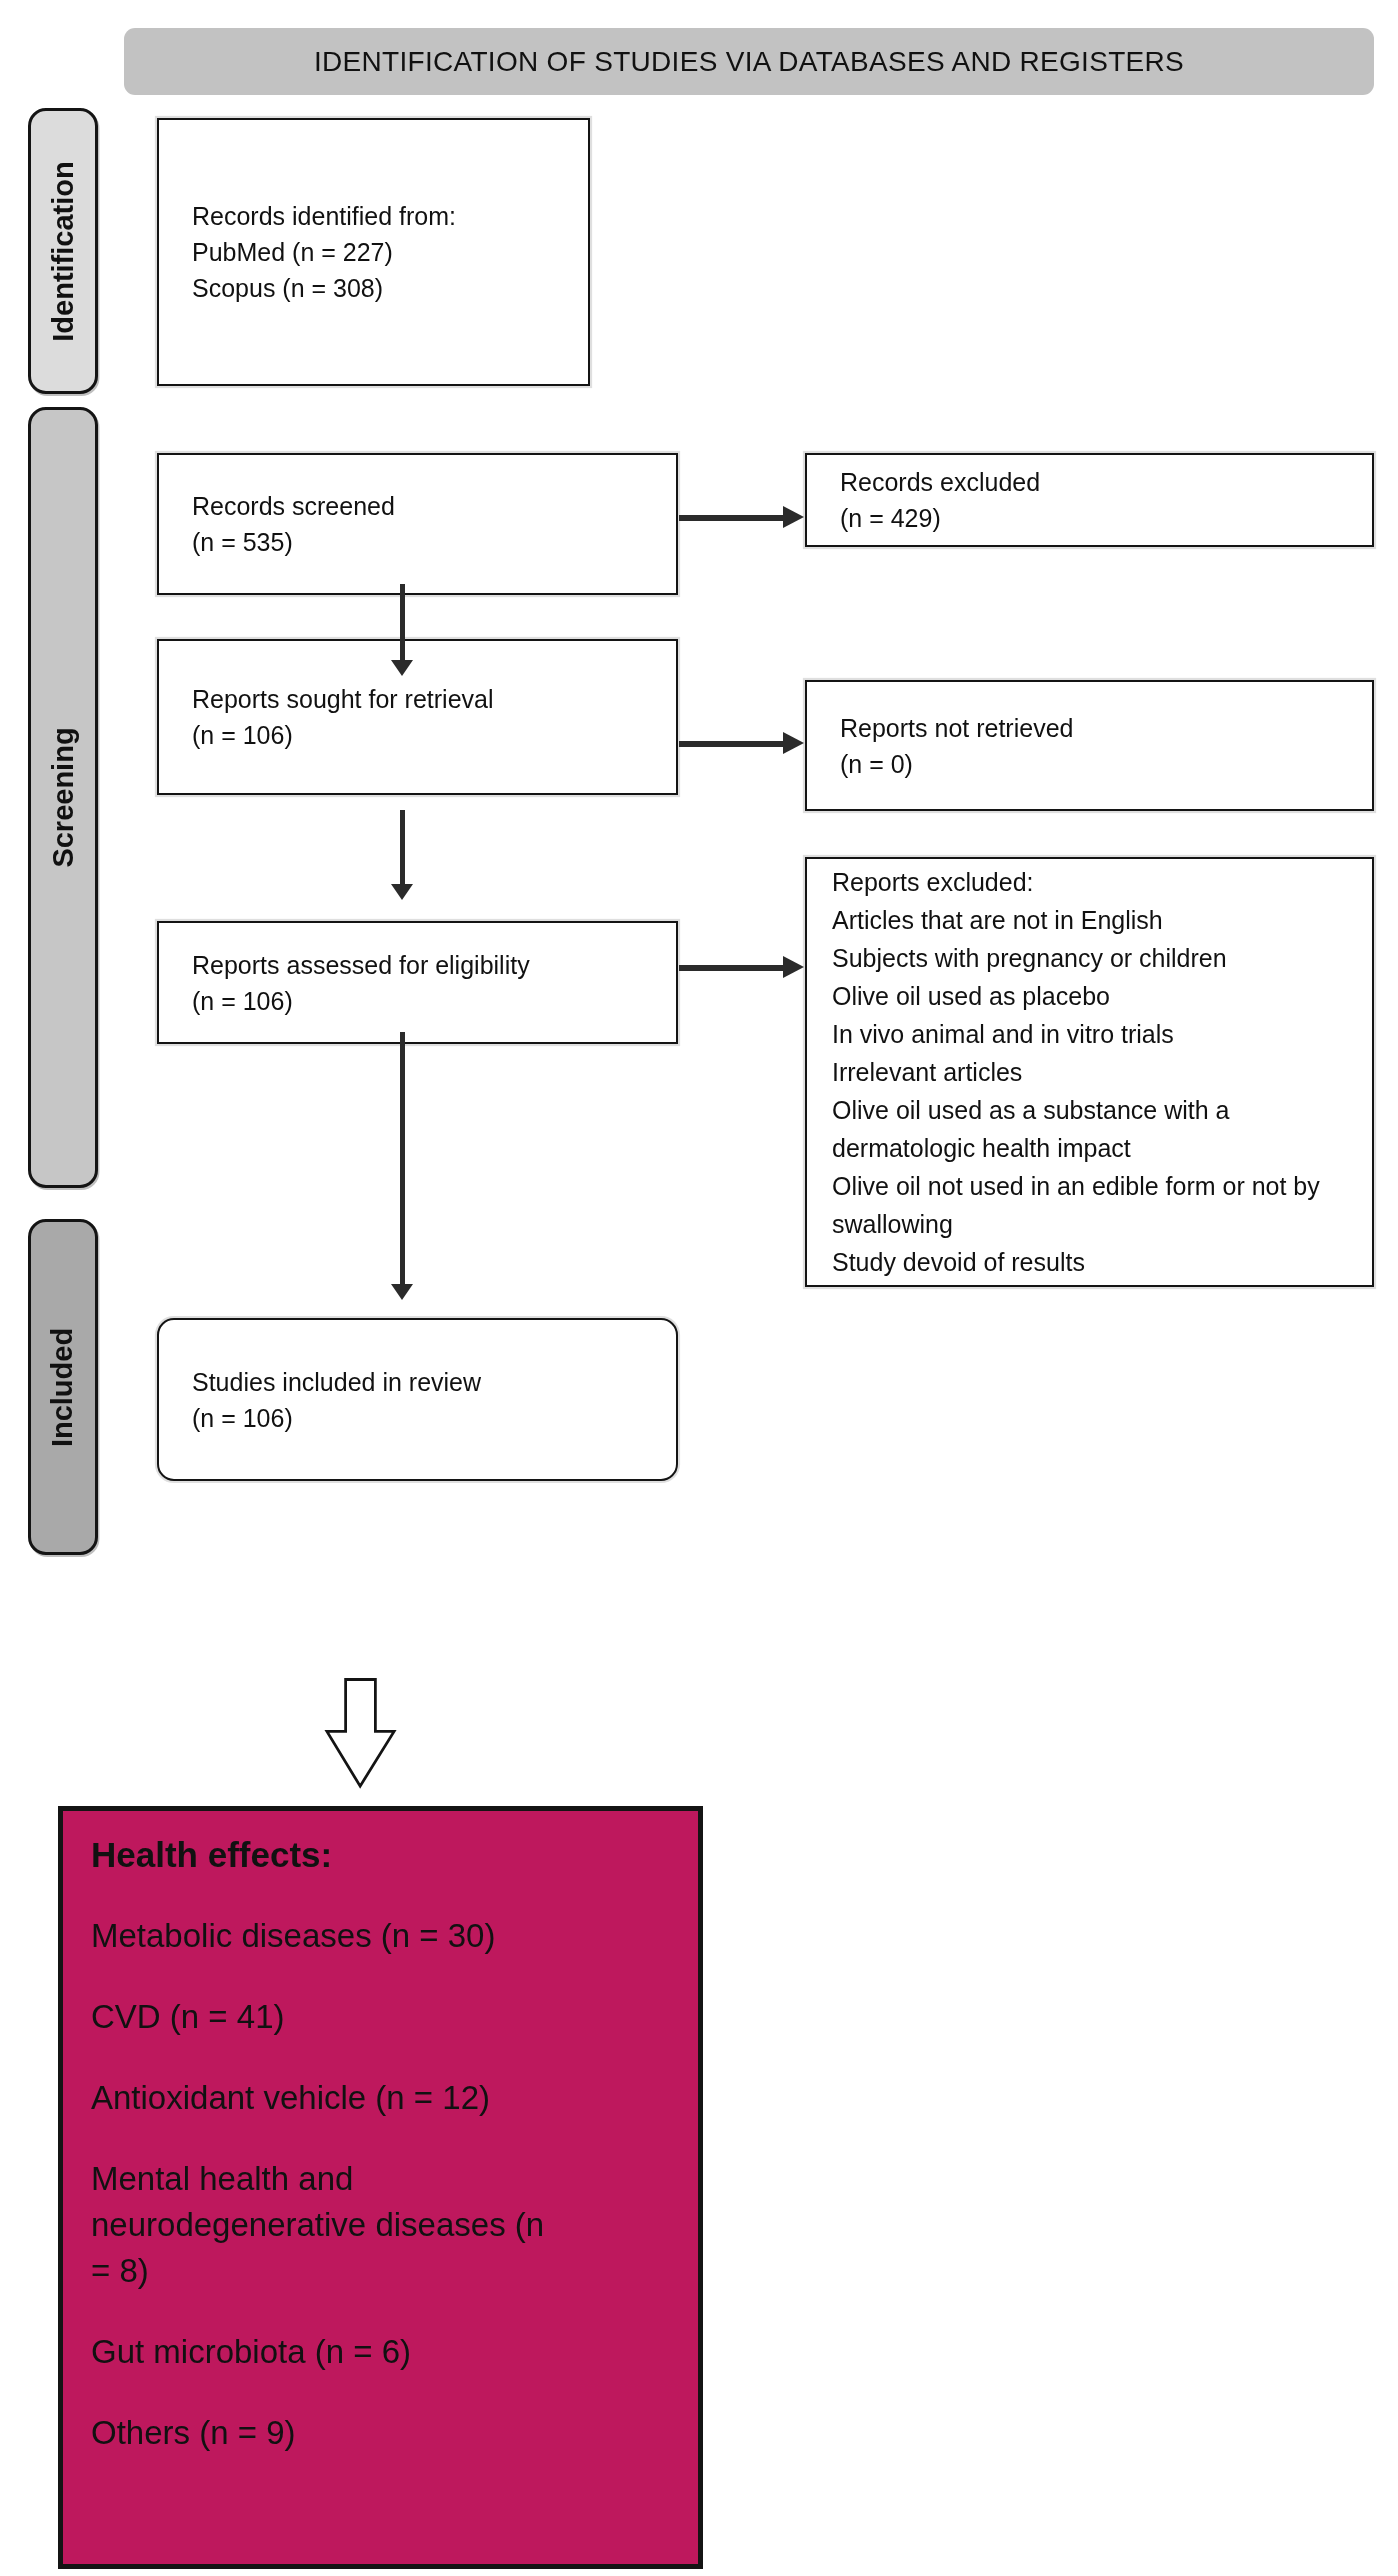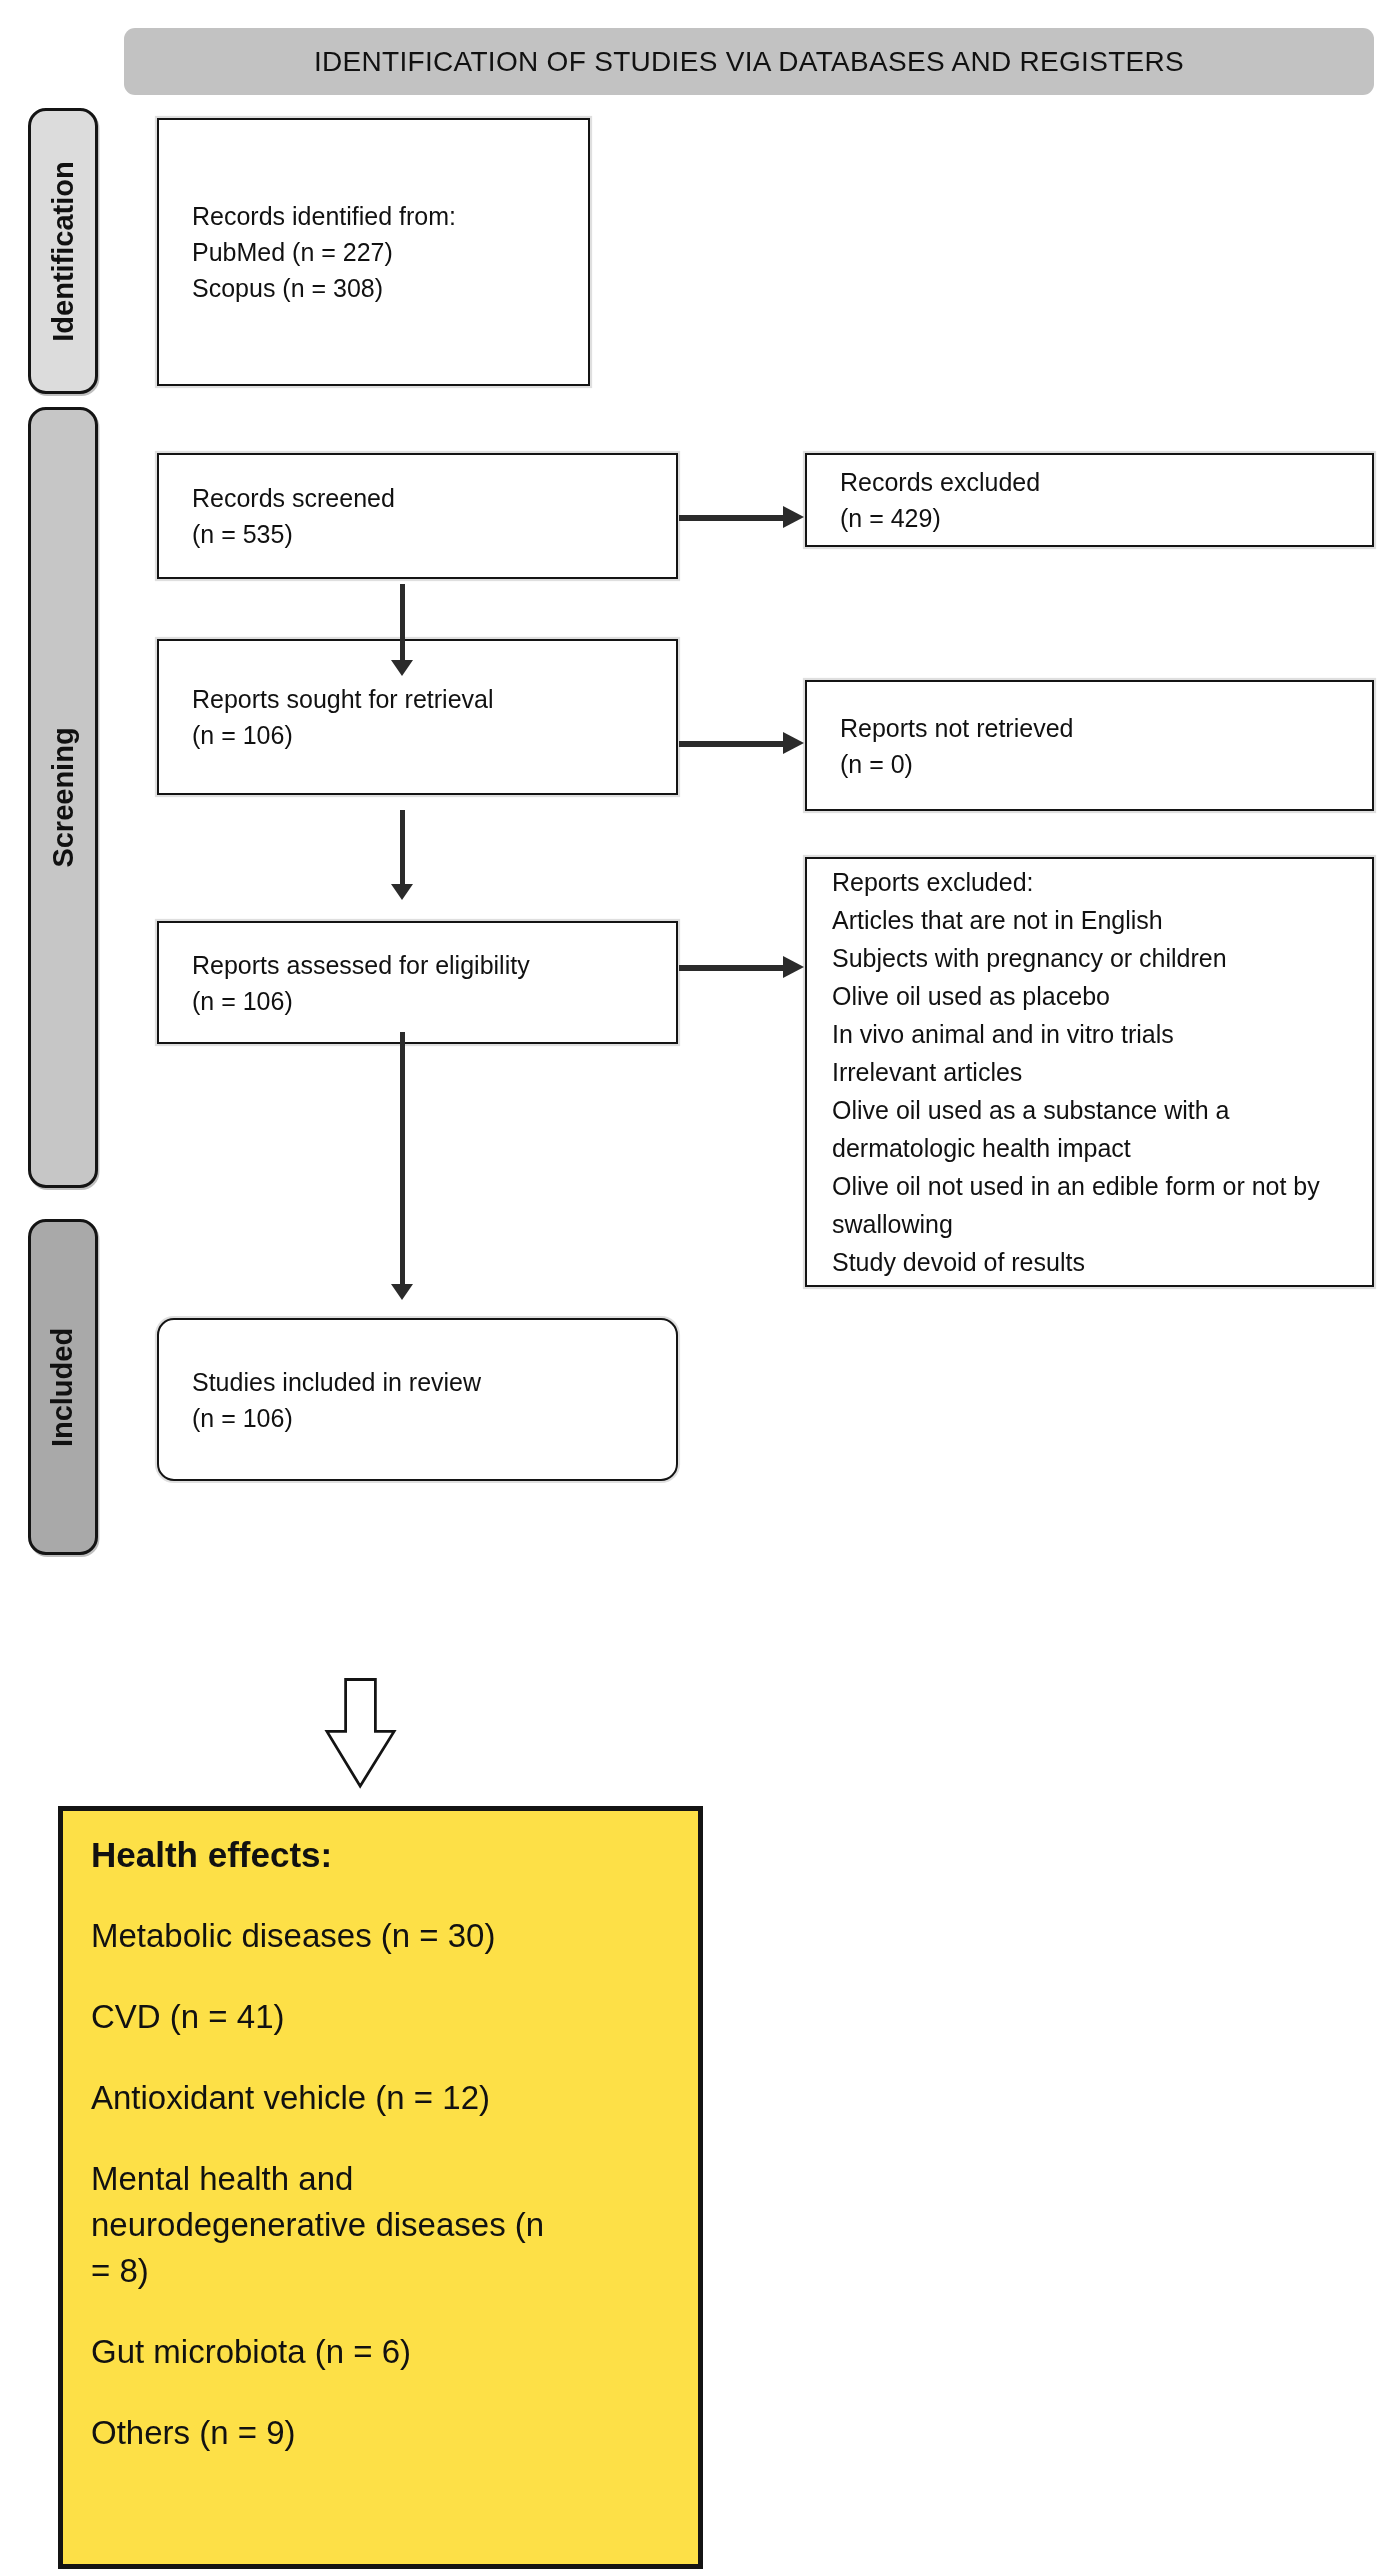--- a/index.html
+++ b/index.html
@@ -40,21 +40,21 @@
   .fbox{
     position:absolute;background:#fff;border:2.8px solid var(--box-border);
     display:flex;align-items:center;
     box-shadow:0 0 0 2.1px rgba(150,150,150,.30);
     box-sizing:border-box;
   }
   .fbox .btext{
     padding:0 23.6px 0 33px;font-size:25px;line-height:36px;white-space:pre-line;
   }
   .box-records-identified{left:157px;top:118px;width:433px;height:268px;}
-  .box-records-screened{left:157px;top:453px;width:521px;height:126px;}
+  .box-records-screened{left:157px;top:453px;width:521px;height:142px;}
   .box-reports-sought{left:157px;top:639px;width:521px;height:156px;}
   .box-reports-assessed{left:157px;top:907px;width:521px;height:123px;margin-top:14px;}
   .box-studies-included{left:157px;top:1318px;width:521px;height:163px;border-radius:17px;}
   .box-records-excluded{left:805px;top:453px;width:569px;height:94px;}
   .box-reports-not-retrieved{left:805px;top:680px;width:569px;height:131px;}
   .box-reports-excluded{left:805px;top:857px;width:569px;height:430px;}
   .box-reports-excluded .btext{padding:0 21px 0 25px;line-height:38px;}
 
   
   .arrow-h{position:absolute;width:125px;height:23.6px;}
@@ -83,21 +83,21 @@
   .av-1{left:391px;top:584px;height:92px;}
   .av-2{left:391px;top:810px;height:90px;}
   .av-3{left:391px;top:1032px;height:268px;}
 
   
   .big-arrow{position:absolute;left:320px;top:1677px;}
 
   
   .health-box{
     position:absolute;left:58px;top:1806px;width:645px;height:763px;
-    background:#fde047;border:5.6px solid var(--box-border);box-sizing:border-box;
+    background:#be185d;border:5.6px solid var(--box-border);box-sizing:border-box;
     padding:23.6px 21px 0 28px;
   }
   .health-box h2{margin:0 0 38px 0;font-size:35px;font-weight:700;}
   .health-box p{margin:0 0 35px 0;font-size:33px;line-height:46px;white-space:pre-line;}
 </style>
 </head>
 <body>
 
 <div class="canvas">
 

